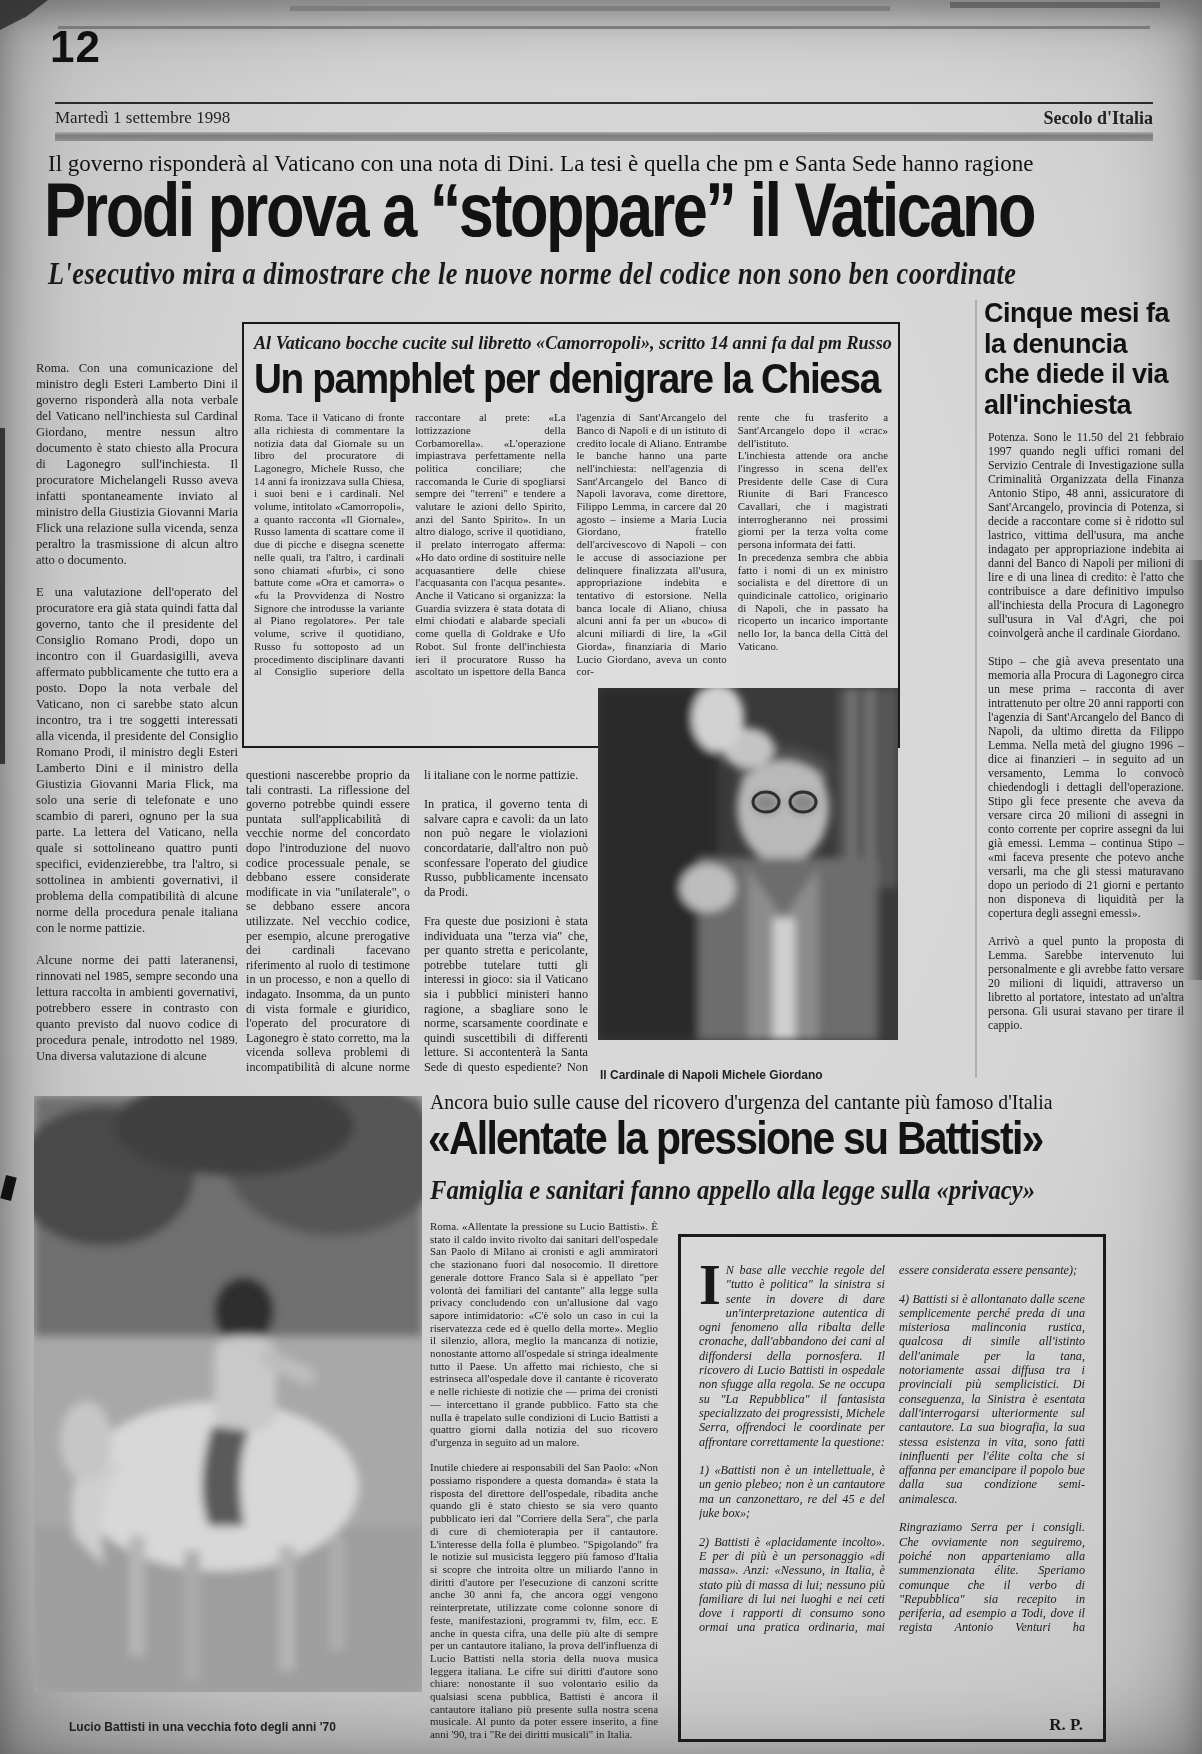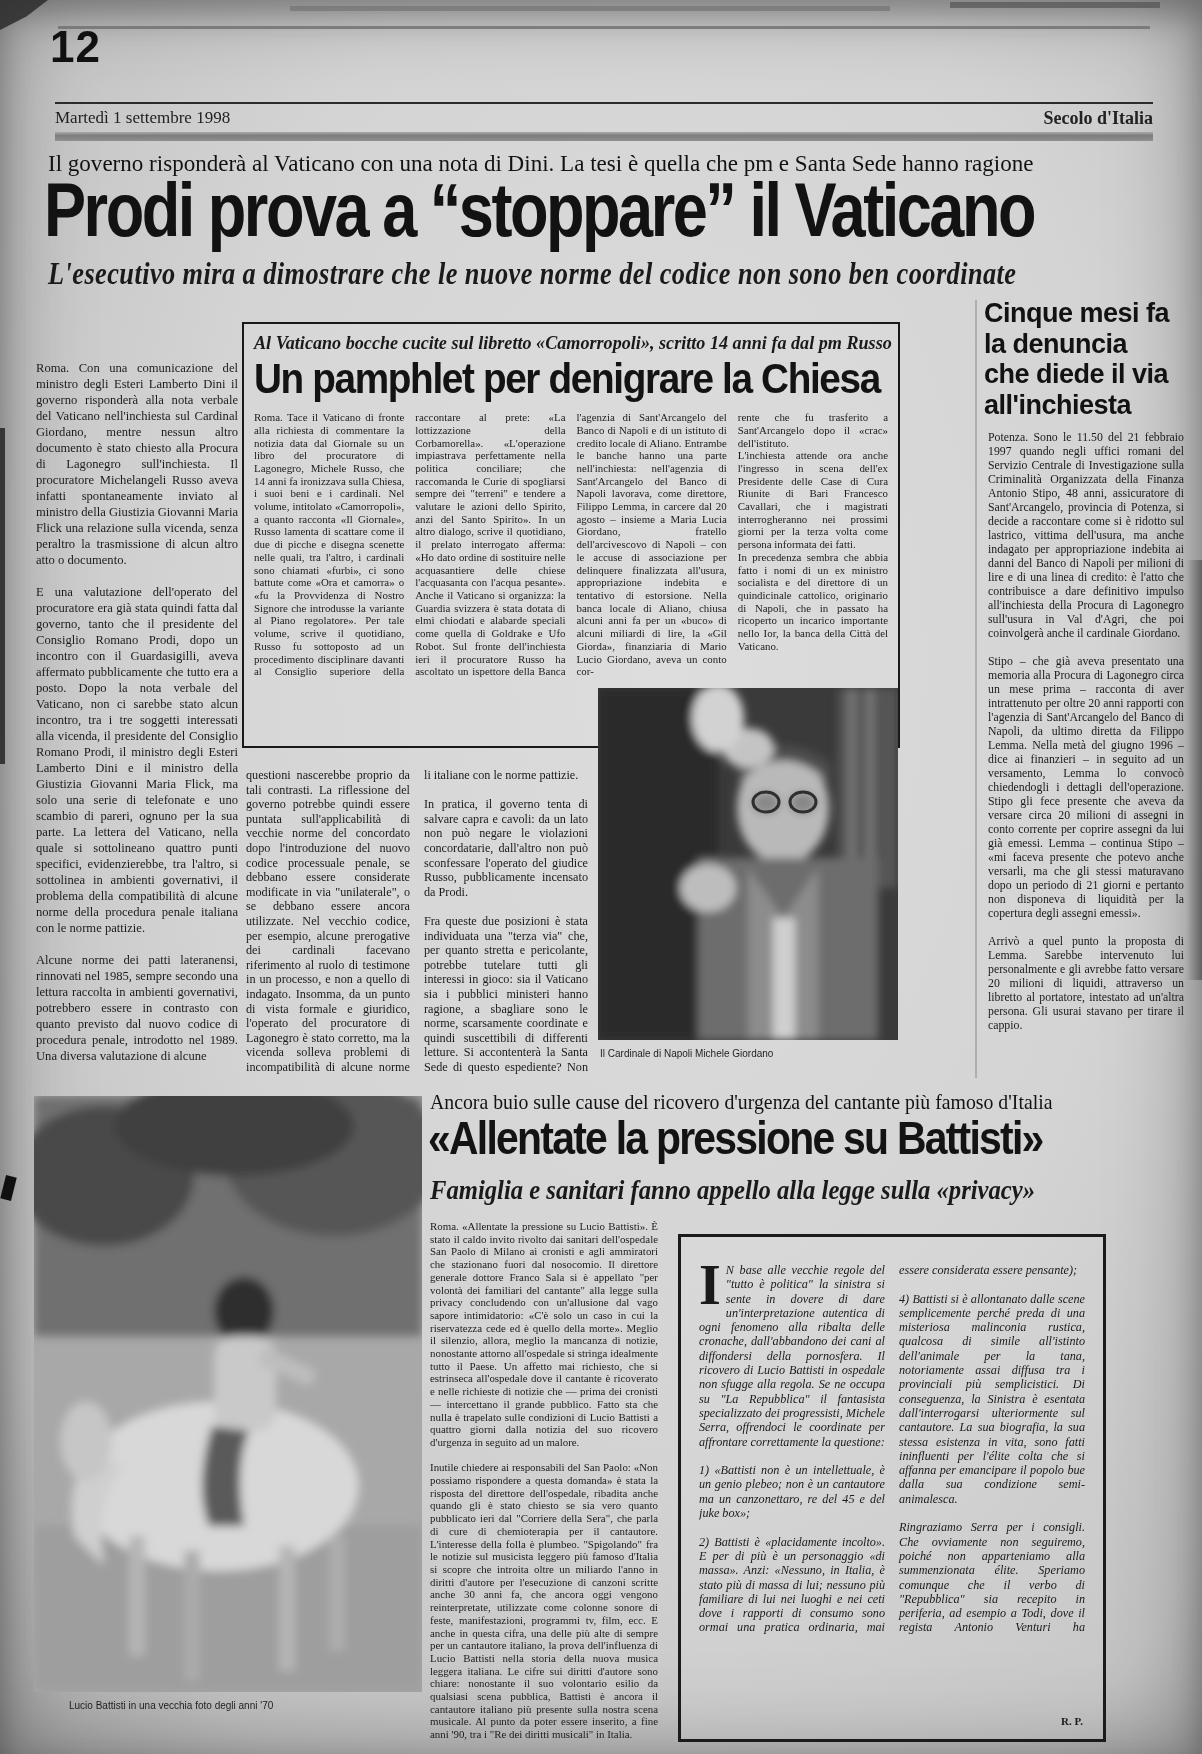--- a/index.html
+++ b/index.html
@@ -42,21 +42,21 @@
   .p-kicker{font-size:19.5px;font-style:italic;font-weight:bold;transform:scaleX(.93);
     transform-origin:left top;white-space:nowrap;}
   .p-headline{font-size:43px;font-weight:bold;letter-spacing:-1.5px;line-height:1.05;
     transform:scaleX(.9);transform-origin:left top;white-space:nowrap;color:#131313;margin-top:2px;}
   .p-cols{display:flex;gap:11px;margin-top:10px;height:268px;overflow:hidden;}
   .p-cols .col{flex:1;}
   
   .cardinal{left:598px;top:688px;width:300px;height:352px;background:#3c3c3c;}
   .cardinal svg{display:block;width:100%;height:100%;}
   .photo-caption{font-family:"Liberation Sans","DejaVu Sans",sans-serif;
-    font-size:10px;font-weight:normal;color:#1f1f1f;}
+    font-size:12px;font-weight:bold;color:#1f1f1f;margin-top:20px;}
   .cardinal-cap{left:600px;top:1048px;width:300px;}
   
   .den-headline{left:984px;top:298px;width:210px;font-size:27px;font-weight:bold;
     line-height:1.13;letter-spacing:-.5px;color:#121212;white-space:pre-line;}
   .den-body{left:988px;top:430px;width:196px;height:646px;font-size:11.8px;line-height:14px;}
   .fold{left:975px;top:300px;width:2px;height:778px;background:rgba(20,20,20,.2);}
   
   .battisti-photo{left:34px;top:1096px;width:388px;height:596px;background:#9b9b9b;}
   .battisti-photo svg{display:block;width:100%;height:100%;}
   .battisti-cap{left:42px;top:1700px;width:360px;padding-left:27px;}
@@ -68,21 +68,21 @@
   .bat-body{left:430px;top:1220px;width:228px;height:526px;}
   
   .sinistra{left:678px;top:1234px;width:428px;height:508px;border:3px solid #1b1b1b;
     box-sizing:border-box;padding:12px 18px;background:rgba(224,224,224,.2);}
   .s-headline{text-align:center;font-size:33px;font-weight:bold;line-height:1.15;
     letter-spacing:-.5px;white-space:pre-line;color:#131313;margin-top:6px;}
   .s-cols{display:flex;gap:14px;margin-top:14px;height:372px;overflow:hidden;}
   .s-cols .col{flex:1;font-size:12.2px;line-height:14.3px;font-style:italic;text-align:justify;}
   .dropcap{float:left;font-size:56px;line-height:.82;font-weight:bold;font-style:normal;
     padding-right:5px;}
-  .s-sign{position:absolute;right:20px;bottom:12px;font-size:11px;font-weight:bold;}
+  .s-sign{position:absolute;right:20px;bottom:4px;font-size:17px;font-weight:bold;}
   
   .smudge-tl{left:0;top:0;width:48px;height:30px;background:#2c2c2c;
     clip-path:polygon(0 0,100% 0,55% 55%,0 100%);opacity:.85;}
   .streak-top{left:290px;top:6px;width:600px;height:5px;background:#6a6a6a;opacity:.55;}
   .streak-top2{left:950px;top:2px;width:210px;height:6px;background:#4a4a4a;opacity:.6;}
   .streak-left{left:0;top:428px;width:5px;height:336px;background:#1e1e1e;opacity:.8;}
   .mark-para{left:3px;top:1176px;width:11px;height:24px;background:#101010;transform:rotate(14deg);}
   .blob-r{left:1186px;top:560px;width:16px;height:420px;background:linear-gradient(90deg,rgba(0,0,0,0),rgba(0,0,0,.35));}
 </style>
 </head>

